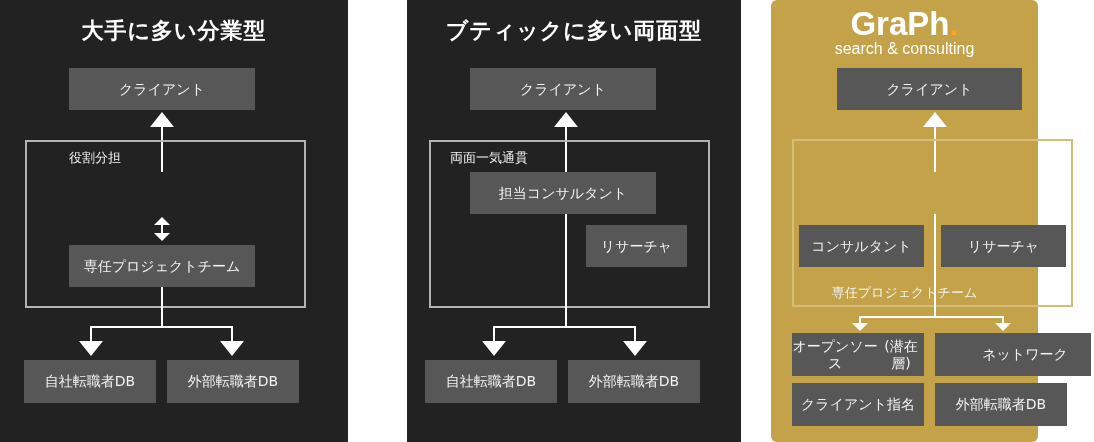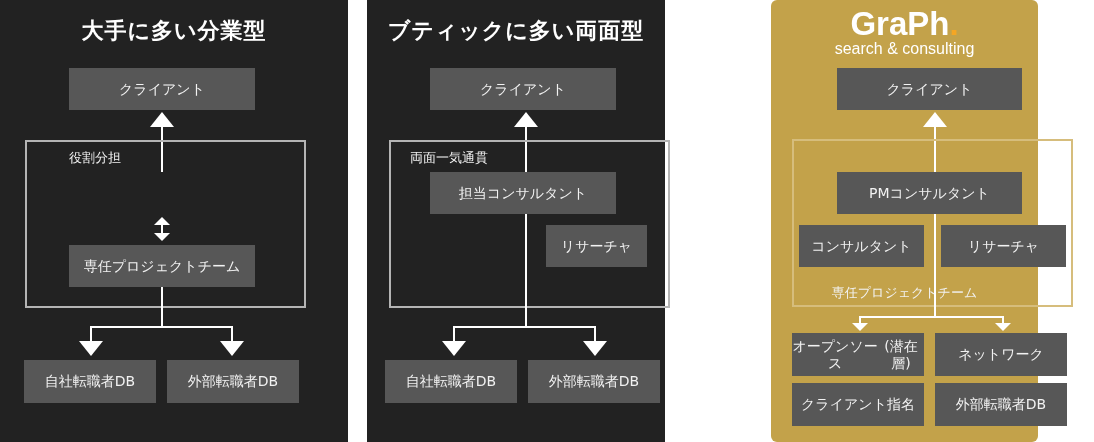--- a/index.html
+++ b/index.html
@@ -60,21 +60,21 @@
   <div class="hline" style="left:90px; top:326px; width:143px;"></div>
   <div class="vline" style="left:90px; top:326px; height:16px;"></div>
   <div class="vline" style="left:231px; top:326px; height:16px;"></div>
   <div class="tri-down" style="left:79px; top:341px;"></div>
   <div class="tri-down" style="left:220px; top:341px;"></div>
 
   <div class="box" style="left:24px; top:360px; width:132px; height:43px;">自社転職者DB</div>
   <div class="box" style="left:167px; top:360px; width:132px; height:43px;">外部転職者DB</div>
 </div>
 
-<div class="panel dark" style="left:367px; width:298px;">
+<div class="panel dark" style="left:407px; width:298px;padding-left:36px;">
   <div class="title">ブティックに多い両面型</div>
 
   <div class="box" style="left:63px; top:68px; width:186px; height:42px;">クライアント</div>
 
   <div class="tri-up" style="left:147px; top:112px;"></div>
   <div class="vline" style="left:158px; top:126px; height:46px;"></div>
 
   <div class="frame" style="left:22px; top:140px; width:281px; height:168px;"></div>
   <div class="label" style="left:43px; top:149px;">両面一気通貫</div>
 
@@ -100,35 +100,34 @@
     <div class="logo-sub">search &amp; consulting</div>
   </div>
 
   <div class="box" style="left:66px; top:68px; width:185px; height:42px;">クライアント</div>
 
   <div class="tri-up" style="left:152px; top:112px;"></div>
   <div class="vline" style="left:163px; top:126px; height:46px;"></div>
 
   <div class="frame" style="left:21px; top:139px; width:281px; height:168px;"></div>
 
-  <div class="box" style="left:66px; top:172px; width:185px; height:42px;">PMコンサルタント</div>
 
   <div class="vline" style="left:163px; top:214px; height:104px;"></div>
 
   <div class="box" style="left:28px; top:225px; width:125px; height:42px;">コンサルタント</div>
   <div class="box" style="left:170px; top:225px; width:125px; height:42px;">リサーチャ</div>
 
   <div class="label" style="left:0; right:0; top:284px; text-align:center;">専任プロジェクトチーム</div>
 
   <div class="hline" style="left:88px; top:316px; width:145px;"></div>
   <div class="vline" style="left:88px; top:316px; height:8px;"></div>
   <div class="vline" style="left:231px; top:316px; height:8px;"></div>
   <div class="tri-down-sm" style="left:81px; top:323px;"></div>
   <div class="tri-down-sm" style="left:224px; top:323px;"></div>
 
   <div class="box" style="left:21px; top:333px; width:132px; height:43px; ">
     <span>オープンソース</span>
     <span>(潜在層)</span>
   </div>
-  <div class="box" style="left:164px; top:333px; width:132px; height:43px;">ネットワーク</div>
+  <div class="box" style="left:164px; top:333px; width:132px; height:43px;padding-left:24px;">ネットワーク</div>
   <div class="box" style="left:21px; top:383px; width:132px; height:43px;">クライアント指名</div>
   <div class="box" style="left:164px; top:383px; width:132px; height:43px;">外部転職者DB</div>
 </div>
 
 </body></html>

